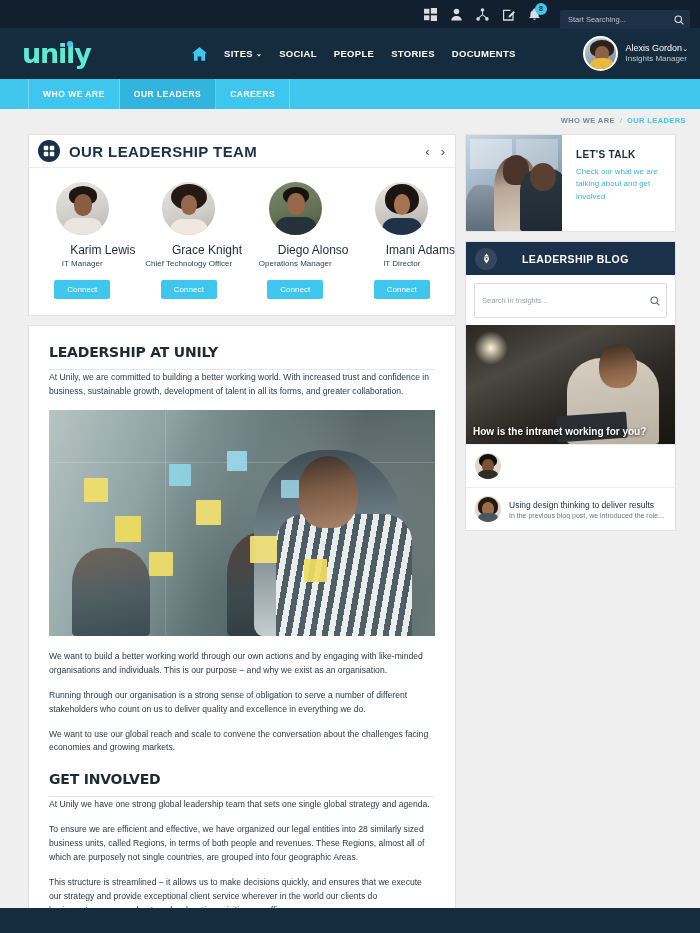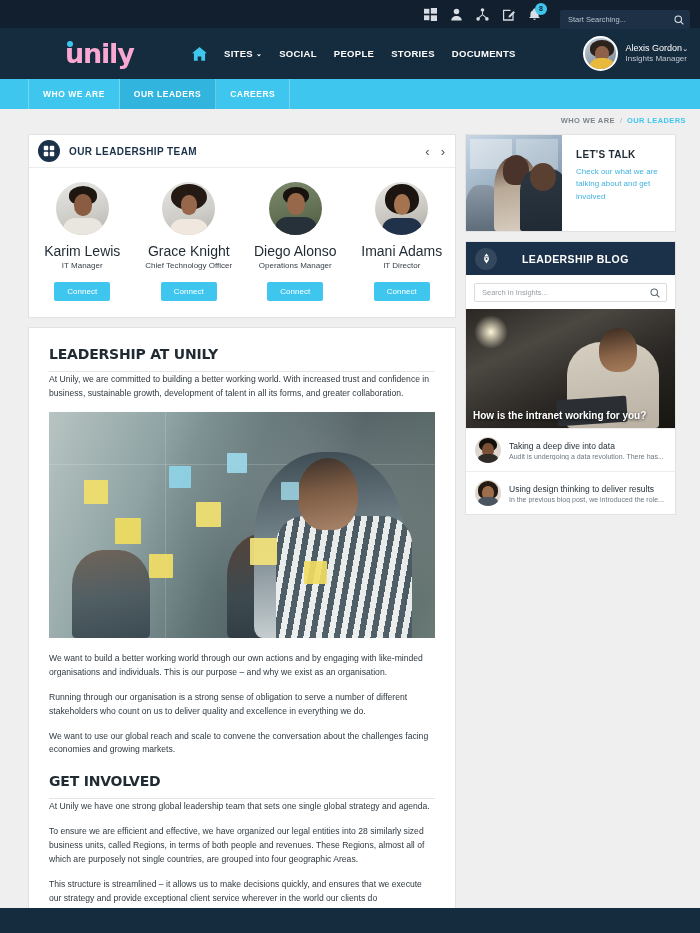--- a/index.html
+++ b/index.html
@@ -41,22 +41,22 @@
   .searchbox svg { width: 10px; height: 10px; fill: none; stroke: #dfe6ec; stroke-width: 1.7; }
 
   
   .header {
     height: 51px; background: #152b3e;
     display: flex; align-items: center; padding: 0 12px 0 22px;
   }
   .logo { width: 82px; position: relative; }
   .logo-text {
     font-family: "DejaVu Sans", sans-serif;
-    font-weight: bold; font-size: 27px; color: #f9a8d4;
-    letter-spacing: -1.2px; line-height: 27px; margin-left: 43px;
+    font-weight: bold; font-size: 27px; color: #5eead4;
+    letter-spacing: -1.2px; line-height: 27px;
   }
   .logo-dot {
     position: absolute; width: 6px; height: 6px; border-radius: 50%;
     background: #3fc6ef; top: 1px; left: 45px;
   }
   .mainnav { display: flex; align-items: center; gap: 17px; margin-left: 88px; }
   .home-icon svg { width: 15px; height: 14px; fill: #3fc6ef; display: block; }
   .navitem {
     color: #ffffff; font-size: 9.5px; font-weight: bold;
     letter-spacing: 0.3px; display: flex; align-items: center; gap: 3px;
@@ -107,34 +107,34 @@
   
   .lt-head {
     height: 33px; display: flex; align-items: center;
     padding: 0 10px 0 9px; border-bottom: 1px solid #ececec;
   }
   .lt-badge {
     width: 22px; height: 22px; border-radius: 50%; background: #1b3149;
     display: flex; align-items: center; justify-content: center; flex: none;
   }
   .lt-badge svg { width: 12px; height: 12px; fill: #ffffff; }
-  .lt-title { font-size: 10px; font-weight: bold; color: #1b3149; letter-spacing: 0.4px; margin-left: 9px; }
+  .lt-title { font-size: 15px; font-weight: bold; color: #1b3149; letter-spacing: 0.4px; margin-left: 9px; }
   .lt-arrows { margin-left: auto; display: flex; gap: 11px; }
   .lt-arrows span { font-size: 13px; color: #4a5560; line-height: 1; }
   .lt-grid { display: flex; padding: 14px 0 16px; }
   .lt-person { flex: 1; text-align: center; }
   .p-photo {
     width: 53px; height: 53px; border-radius: 50%; margin: 0 auto 8px;
     overflow: hidden; position: relative;
     background: linear-gradient(165deg,#e6e6e4 0%,#cfcdc8 60%,#b5b2ac 100%);
   }
   .p-hair { position: absolute; border-radius: 50% 50% 42% 42%; }
   .p-face { position: absolute; border-radius: 47%; }
   .p-shirt { position: absolute; bottom: 0; border-radius: 12px 12px 0 0; }
-  .p-name { font-size: 14px; color: #1f2a33; margin-bottom: 2px; }
+  .p-name { font-size: 12px; color: #1f2a33; margin-bottom: 2px; text-align: right; }
   .p-role { font-size: 8px; color: #39424b; }
   .connect-btn {
     display: inline-block; margin-top: 12px;
     background: #3fc6ef; color: #ffffff; border: 0;
     font-size: 8px; font-family: "Liberation Sans", sans-serif;
     padding: 5px 13px; border-radius: 2px; cursor: pointer;
   }
 
   
   .article { margin-top: 9px; padding: 18px 20px 24px; }
@@ -202,21 +202,21 @@
   .blog { margin-top: 9px; border: 1px solid #e2e2e2; background: #ffffff; }
   .blog-head { height: 33px; background: #1b3149; display: flex; align-items: center; padding-left: 9px; }
   .blog-badge {
     width: 22px; height: 22px; border-radius: 50%; background: #33475d;
     display: flex; align-items: center; justify-content: center; flex: none;
   }
   .blog-badge svg { width: 11px; height: 11px; fill: #ffffff; }
   .blog-title { font-size: 10.5px; font-weight: bold; color: #ffffff; letter-spacing: 0.4px; margin-left: 25px; }
   .blog-search-row { padding: 8px 8px 7px; }
   .blog-search {
-    height: 19px; border: 1px solid #dcdcdc; border-radius: 2px;
+    height: 35px; border: 1px solid #dcdcdc; border-radius: 2px;
     display: flex; align-items: center; padding: 0 6px 0 7px; background: #fff;
   }
   .blog-search input {
     flex: 1; border: 0; outline: 0; font-size: 7.5px; color: #7b848d;
     font-family: "Liberation Sans", sans-serif; background: transparent;
   }
   .blog-search input::placeholder { color: #9aa2a9; }
   .blog-search svg { width: 10px; height: 10px; fill: none; stroke: #5e6870; stroke-width: 1.7; }
   .feature {
     height: 119px; position: relative; overflow: hidden;
@@ -495,24 +495,20 @@
           <div class="feat-tab"></div>
           <div class="feat-caption">How is the intranet working for you?</div>
         </div>
 
         <div class="post">
           <div class="post-av">
             <div class="pa-hair" style="background:#14100c;"></div>
             <div class="pa-face" style="background:#7b5136;"></div>
             <div class="pa-body" style="background:#2f2b27;"></div>
           </div>
-          <div class="post-txt">
-            <div class="post-title">Taking a deep dive into data</div>
-            <div class="post-sub">Audit is undergoing a data revolution. There has...</div>
-          </div>
         </div>
 
         <div class="post">
           <div class="post-av">
             <div class="pa-hair" style="background:#241a12;width:20px;height:18px;left:3px;"></div>
             <div class="pa-face" style="background:#9d6e4c;"></div>
             <div class="pa-body" style="background:#4a5560;"></div>
           </div>
           <div class="post-txt">
             <div class="post-title">Using design thinking to deliver results</div>

